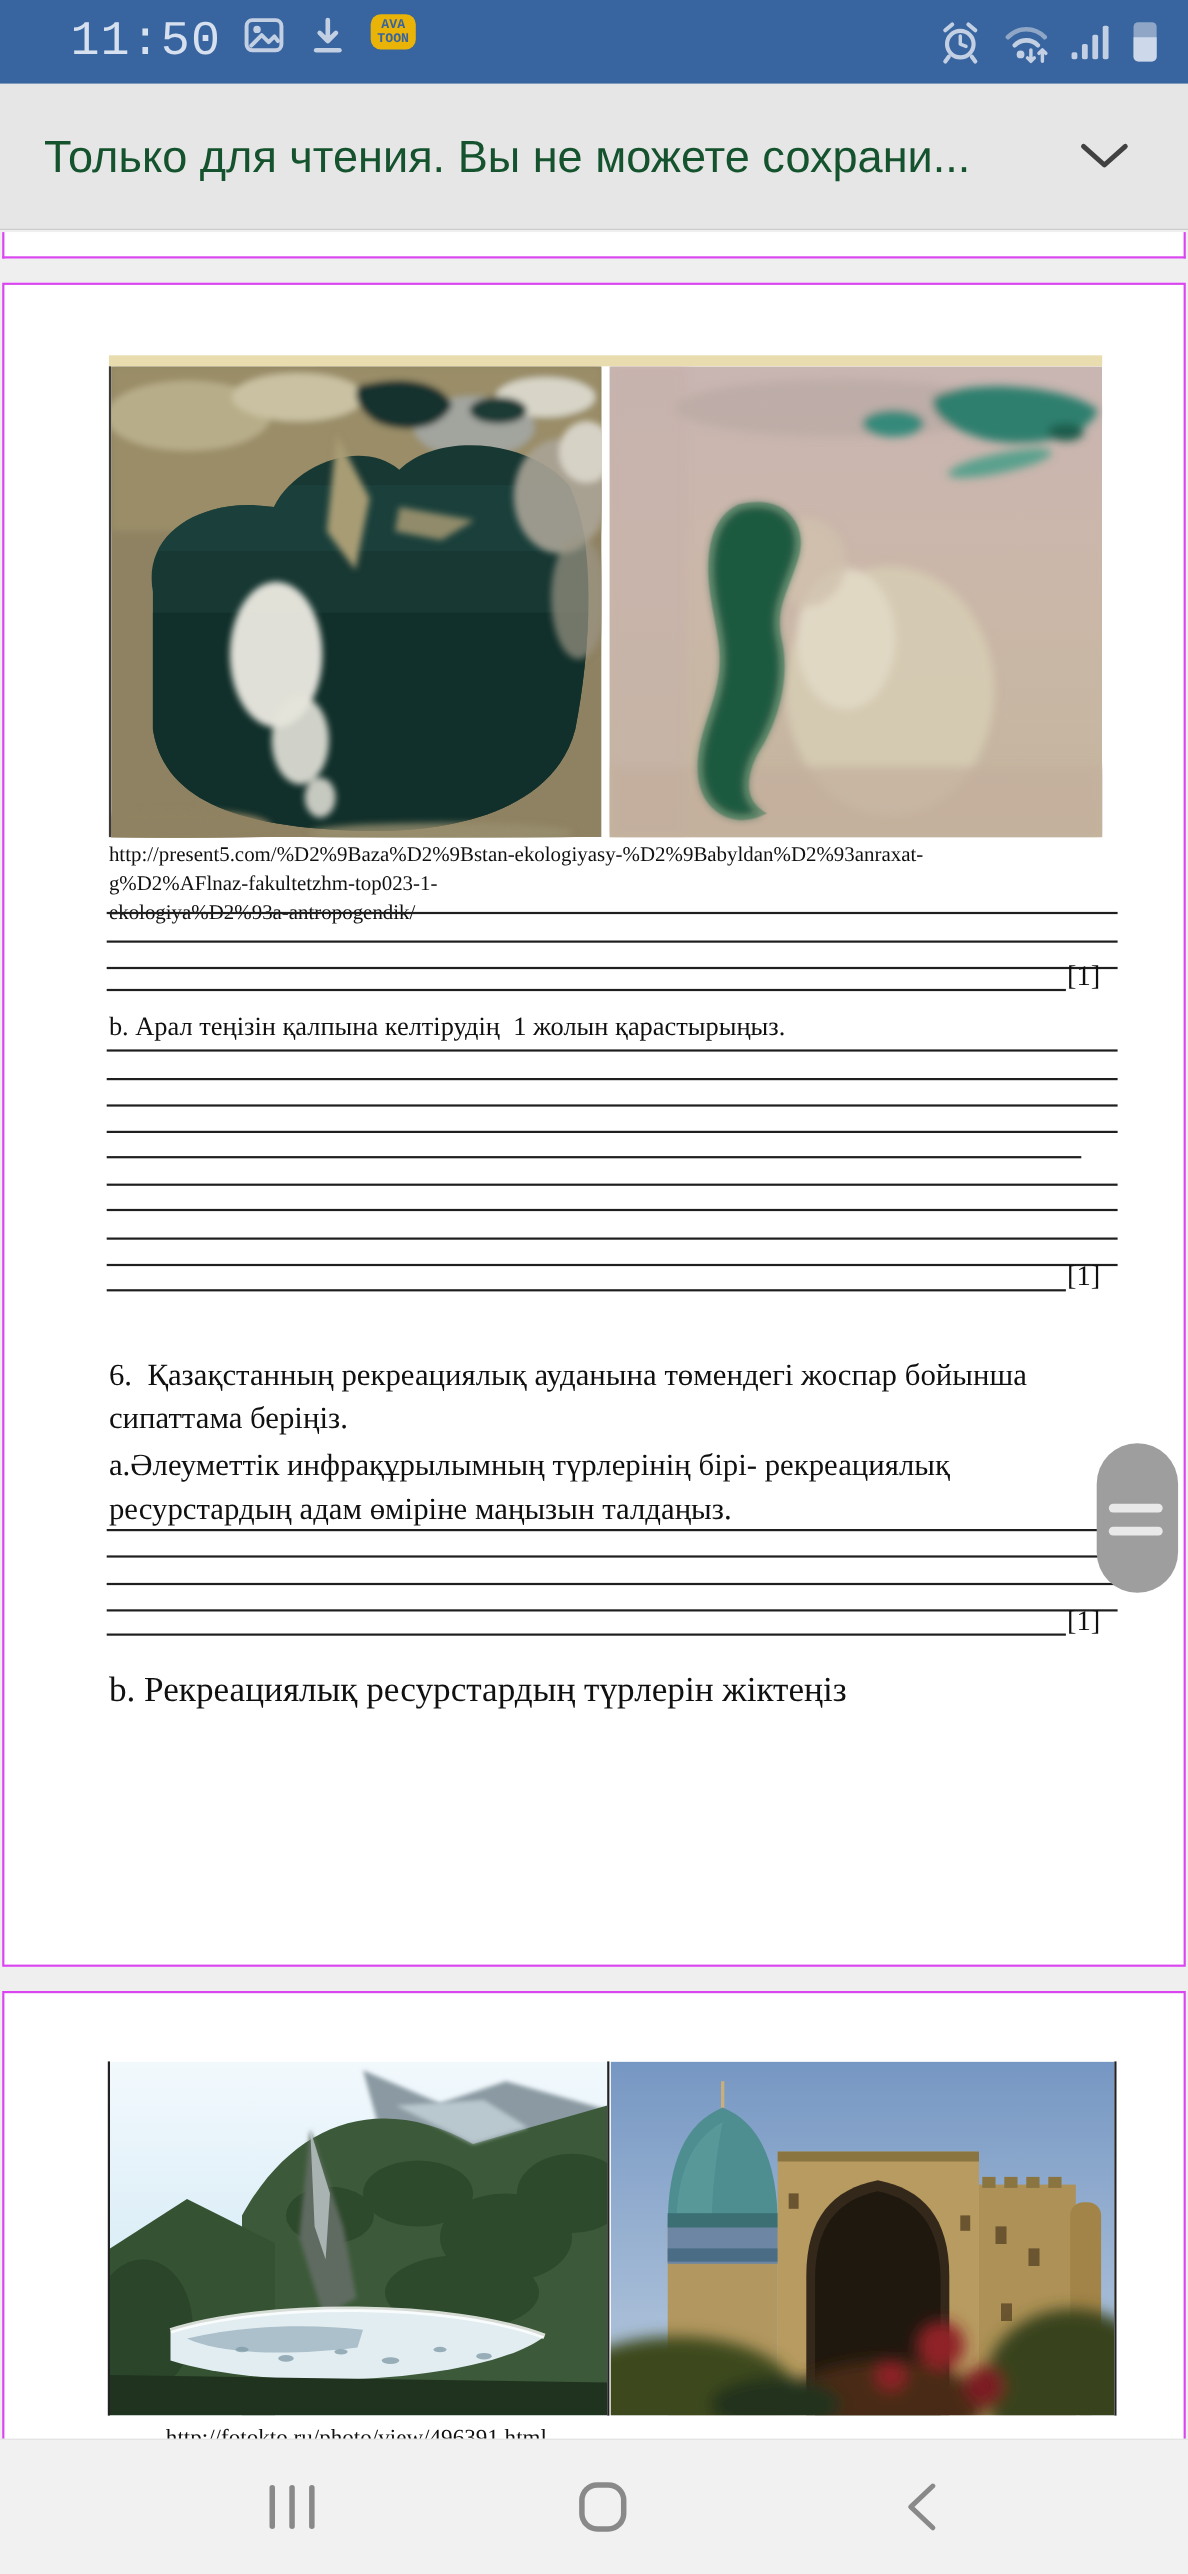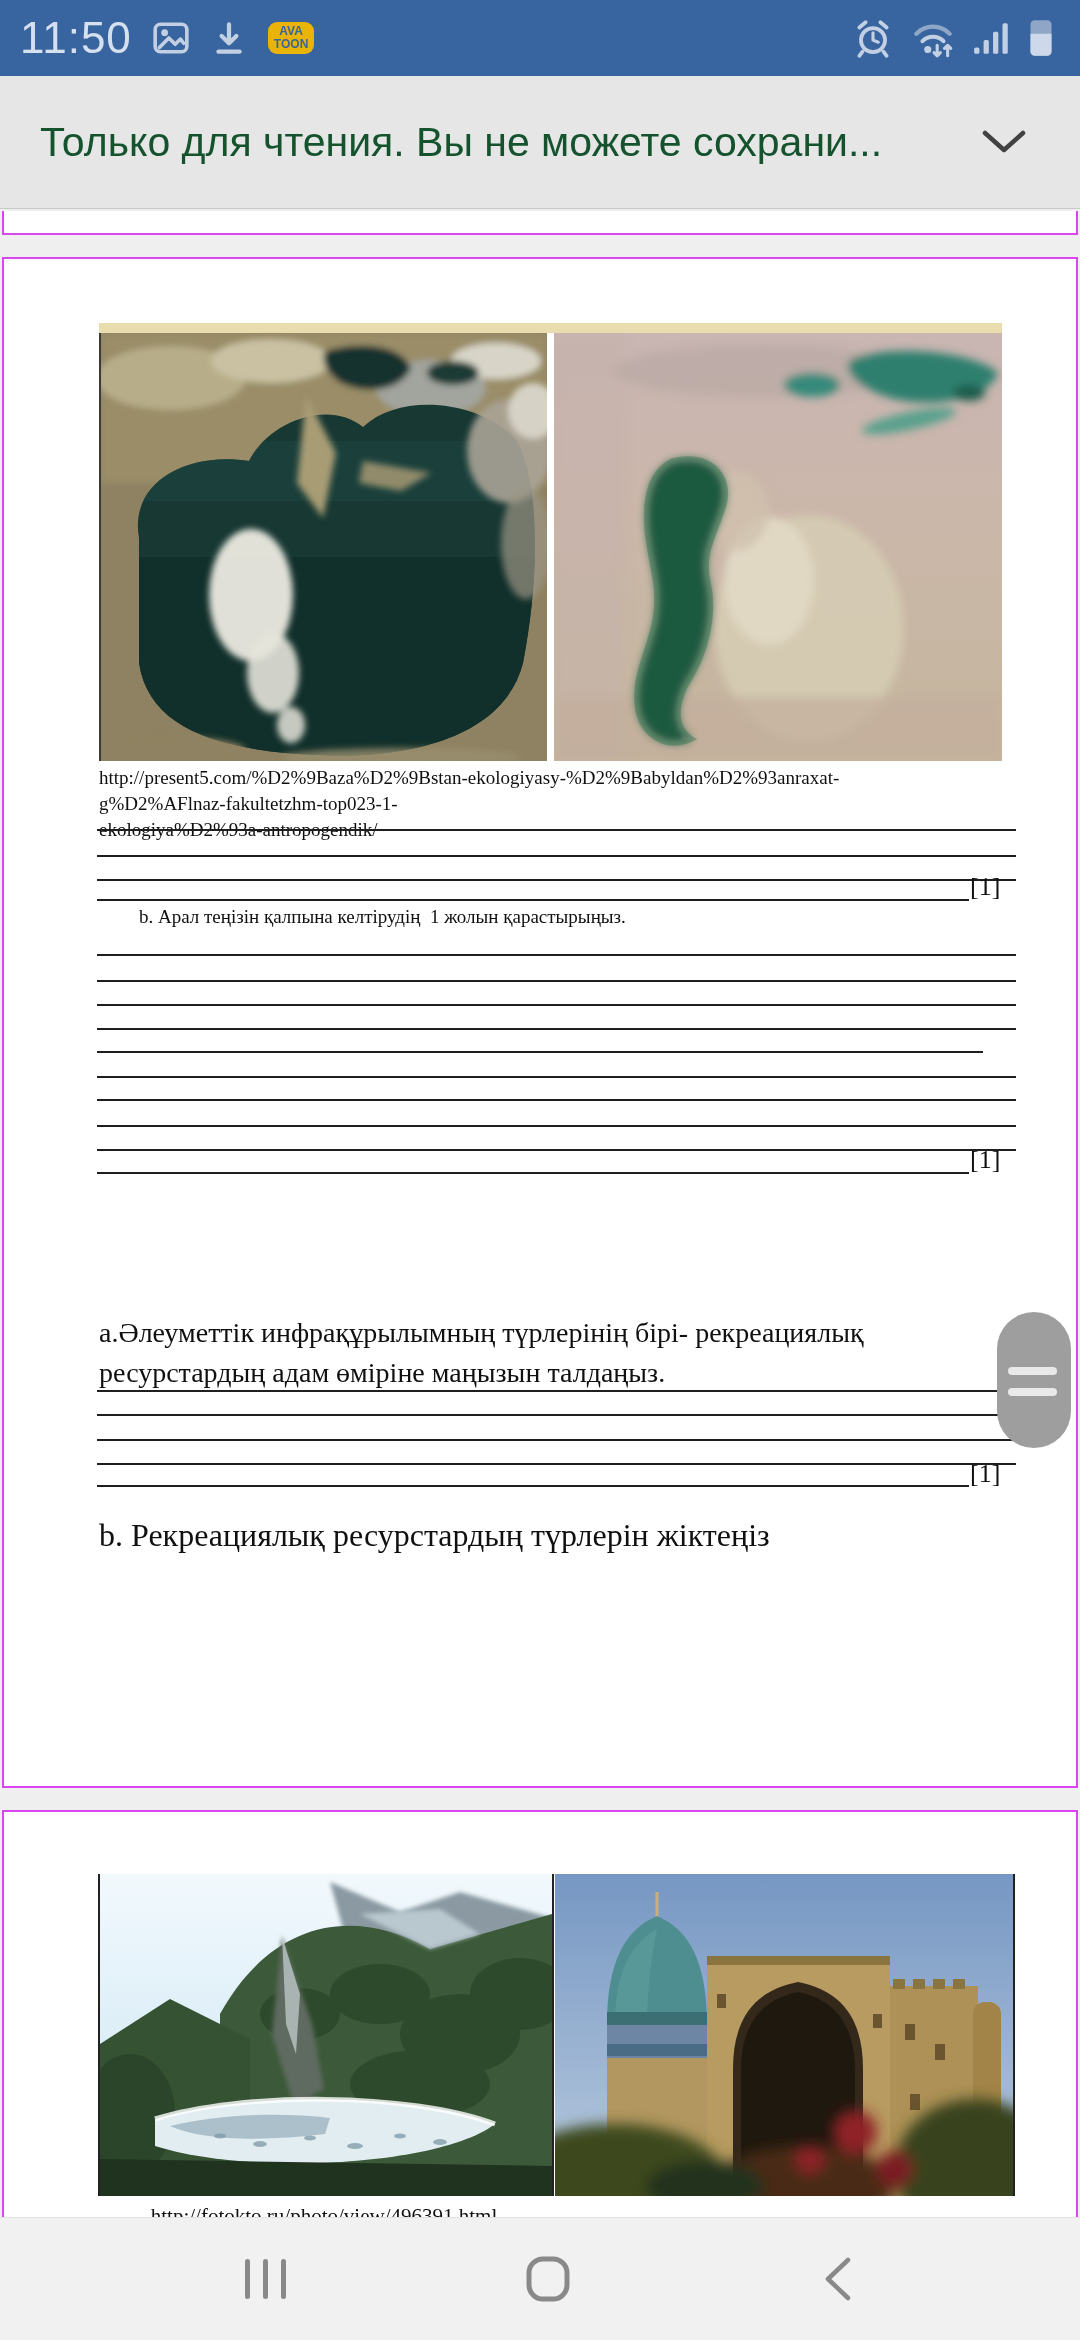--- a/index.html
+++ b/index.html
@@ -2,21 +2,21 @@
 <html><head>
 <meta charset="utf-8">
 <style>
   html,body{margin:0;padding:0;background:#000;}
   #screen{position:relative;width:1080px;height:2340px;background:#efefef;overflow:hidden;
           font-family:"Liberation Sans",sans-serif;}
 
   
   .status-bar{position:absolute;top:0;left:0;width:1080px;height:76px;background:#38659f;
               display:flex;align-items:center;justify-content:space-between;z-index:8;}
-  .sb-left{display:flex;align-items:center;gap:20px;padding-left:20px;}
+  .sb-left{display:flex;align-items:flex-start;gap:20px;padding-left:64px;font-family:Liberation Mono, monospace;}
   .sb-right{display:flex;align-items:center;gap:16px;padding-right:26px;}
   .sb-time{font-size:44px;color:#d6e0ef;letter-spacing:1px;}
   .sb-ic{display:block;}
   .avatoon{background:#eab308;color:#38659f;border-radius:9px;padding:3px 6px;
            font-size:12px;font-weight:bold;line-height:13px;text-align:center;display:inline-block;}
 
   
   .banner{position:absolute;top:76px;left:0;width:1080px;height:132px;background:#e6e6e6;
           border-bottom:1px solid #c9c9c9;display:flex;align-items:center;z-index:7;}
   .banner-text{font-size:41px;color:#14532d;padding-left:40px;flex:1;}
@@ -35,21 +35,21 @@
   .sat-img{position:absolute;top:10px;height:428px;overflow:hidden;}
   .sat-left{left:0;width:446px;border-left:2px solid #3a3a3a;}
   .sat-right{left:455px;width:448px;}
 
   .img-caption{position:absolute;left:95px;top:506px;width:840px;font-size:19px;line-height:26px;}
 
   .ln{position:absolute;left:93px;width:919px;border-top:2px solid #1f1f1f;height:0;}
   .w872{width:872px;} .w886{width:886px;}
   .mark{position:absolute;left:966px;font-family:"Liberation Serif",serif;font-size:26px;color:#101010;}
 
-  .q-baral{position:absolute;left:95px;top:647px;width:940px;font-size:19px;margin-left:40px;}
+  .q-baral{position:absolute;left:95px;top:662px;width:940px;font-size:24px;}
   .q-6{position:absolute;left:95px;top:972px;width:920px;font-size:28px;line-height:39px;}
   .q-6a{position:absolute;left:95px;top:1054px;width:930px;font-size:28px;line-height:40px;}
   .q-b2{position:absolute;left:95px;top:1258px;width:900px;font-size:32px;}
 
   .photo{position:absolute;top:62px;height:322px;overflow:hidden;}
   .photo-left{left:94px;width:452px;border-left:2px solid #222;border-right:2px solid #222;}
   .photo-right{left:551px;width:458px;border-right:2px solid #222;}
   .photo-caption{position:absolute;font-size:21px;text-align:center;}
   .cap-left{left:94px;top:392px;width:452px;}
   .cap-right{left:551px;top:386px;width:458px;}
@@ -214,20 +214,21 @@
     <div class="ln" style="top:745px"></div>
     <div class="ln" style="top:769px"></div>
     <div class="ln w886" style="top:792px"></div>
     <div class="ln" style="top:817px"></div>
     <div class="ln" style="top:840px"></div>
     <div class="ln" style="top:866px"></div>
     <div class="ln" style="top:890px"></div>
     <div class="ln w872" style="top:913px"></div>
     <span class="mark" style="top:886px">[1]</span>
 
+    <div class="q-6 doc-serif">6.  Қазақстанның рекреациялық ауданына төмендегі жоспар бойынша сипаттама беріңіз.</div>
     <div class="q-6a doc-serif">а.Әлеуметтік инфрақұрылымның түрлерінің бірі- рекреациялық ресурстардың адам өміріне маңызын талдаңыз.</div>
 
     <div class="ln" style="top:1131px"></div>
     <div class="ln" style="top:1155px"></div>
     <div class="ln" style="top:1180px"></div>
     <div class="ln" style="top:1204px"></div>
     <div class="ln w872" style="top:1226px"></div>
     <span class="mark" style="top:1200px">[1]</span>
 
     <div class="q-b2 doc-serif">b. Рекреациялық ресурстардың түрлерін жіктеңіз</div>

